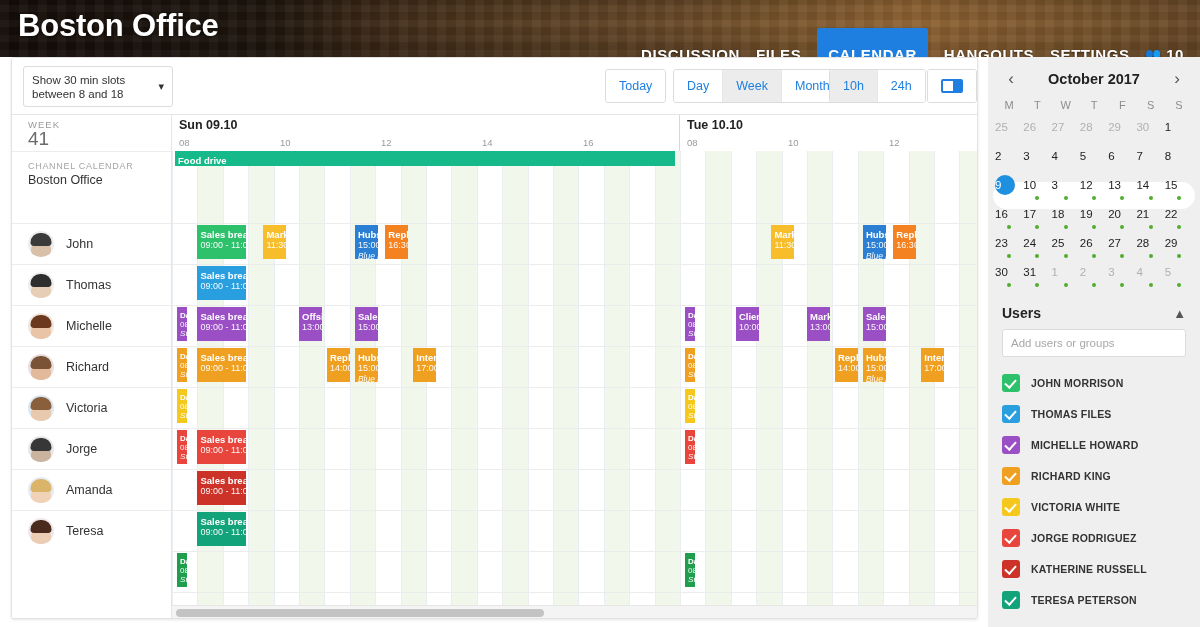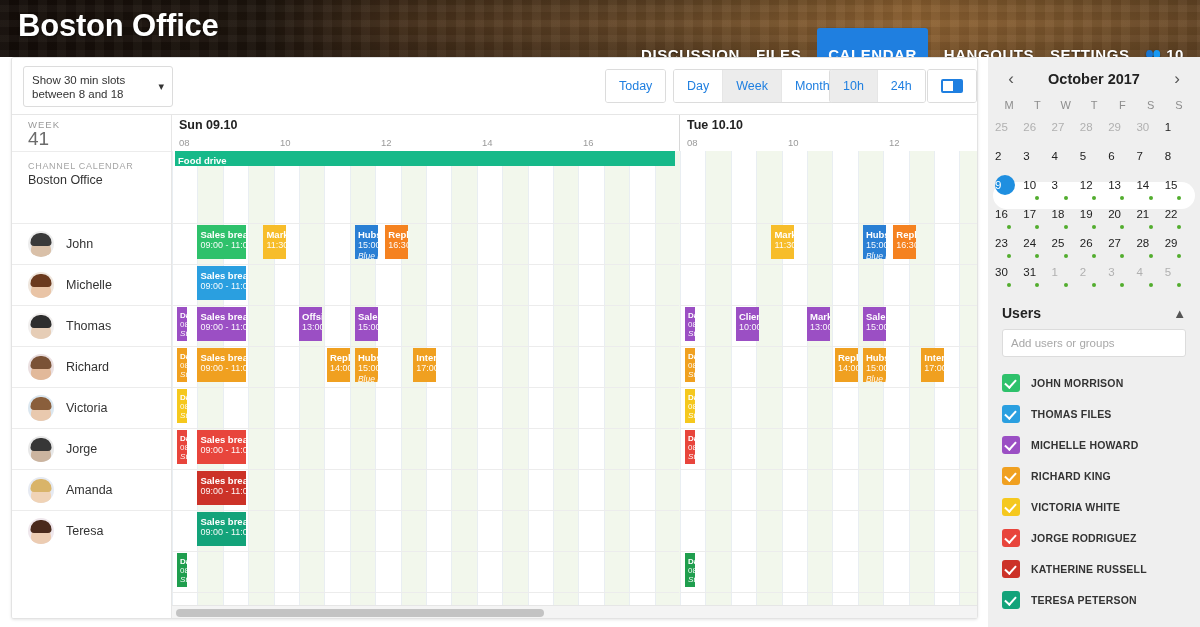--- a/index.html
+++ b/index.html
@@ -239,32 +239,32 @@
       </div>
       <div id="people-list">
           <div class="lc-person">
             <span class="avatar" style="background:#ededed">
               <span class="face" style="background:#d9c0a8"></span>
               <span class="hair" style="background:#3a3a3a"></span>
             </span>
             <span class="nm">John</span>
           </div>
           <div class="lc-person">
+            <span class="avatar" style="background:#f1efee">
+              <span class="face" style="background:#e6cdb6"></span>
+              <span class="hair" style="background:#2e2e2e"></span>
+            </span>
+            <span class="nm">Thomas</span>
+          </div>
+          <div class="lc-person">
             <span class="avatar" style="background:#efe6dd">
               <span class="face" style="background:#e9c4a6"></span>
               <span class="hair" style="background:#6b3a1e"></span>
             </span>
             <span class="nm">Michelle</span>
-          </div>
-          <div class="lc-person">
-            <span class="avatar" style="background:#f1efee">
-              <span class="face" style="background:#e6cdb6"></span>
-              <span class="hair" style="background:#2e2e2e"></span>
-            </span>
-            <span class="nm">Thomas</span>
           </div>
           <div class="lc-person">
             <span class="avatar" style="background:#eadfe0">
               <span class="face" style="background:#e2b99a"></span>
               <span class="hair" style="background:#7a5236"></span>
             </span>
             <span class="nm">Richard</span>
           </div>
           <div class="lc-person">
             <span class="avatar" style="background:#dbe7f0">

